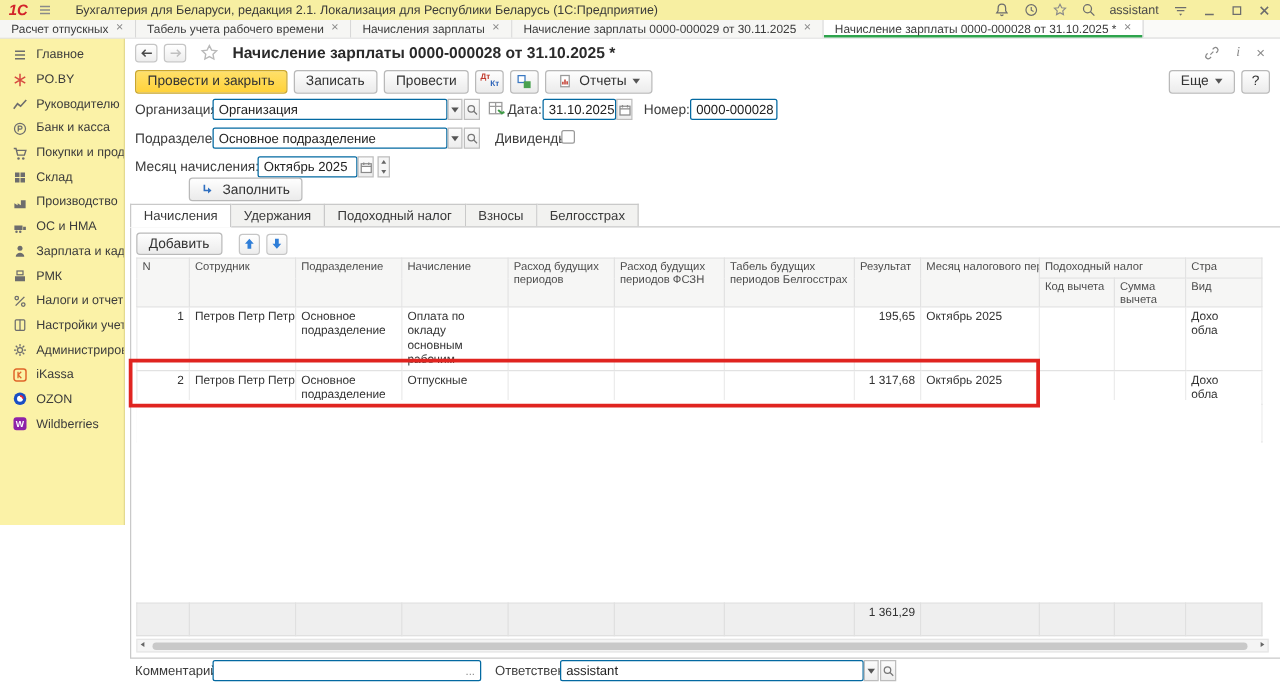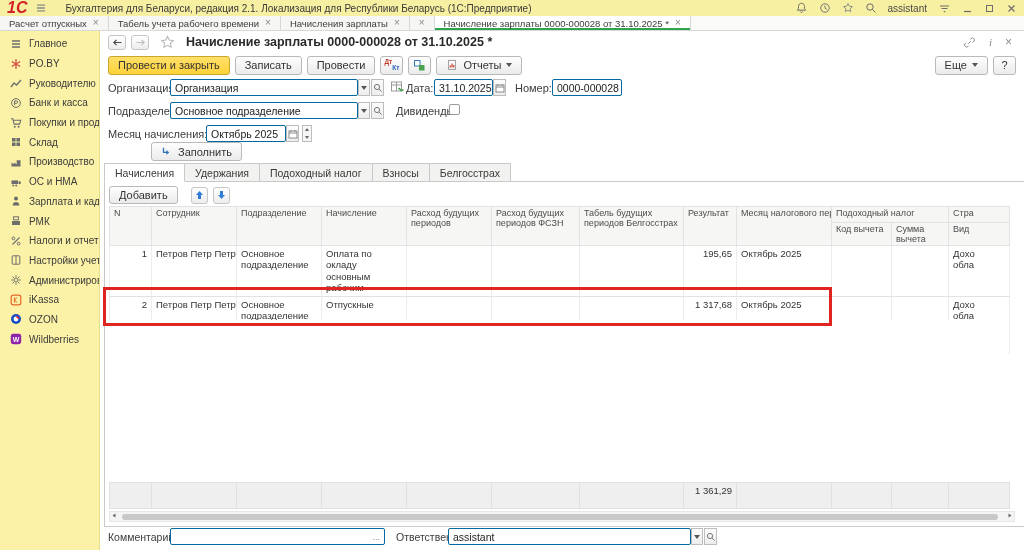--- a/index.html
+++ b/index.html
@@ -2,34 +2,34 @@
 <html><head>
 <meta charset="utf-8">
 <style>
 * { margin:0; padding:0; box-sizing:border-box; }
 html,body { width:1024px; height:550px; }
 body { font-family:"Liberation Sans","DejaVu Sans",sans-serif; font-size:11px; color:#333; background:#fff; position:relative; overflow:hidden; }
 svg { display:block; }
 
 
 .titlebar { position:absolute; left:0; top:0; width:1024px; height:16px; background:#f7efa2; display:flex; align-items:center; padding:0 7px; gap:8px; }
-.logo1c { color:#d3232a; font-weight:bold; font-style:italic; font-size:16px; line-height:1; }
+.logo1c { color:#d3232a; font-weight:bold; font-style:italic; font-size:12px; line-height:1; }
 .app-title { font-size:10px; color:#3a3a3a; margin-left:10px; white-space:nowrap; }
 .tb-right { margin-left:auto; display:flex; align-items:center; gap:11px; }
 .tb-user { font-size:10px; color:#4a4a4a; }
 .tb-ic { display:flex; align-items:center; }
 
 
 .tabbar { position:absolute; left:0; top:16px; width:1024px; height:15px; background:#fafaf8; border-bottom:1px solid #d8d8d8; display:flex; }
 .wtab { display:flex; align-items:center; gap:6px; padding:0 9px; font-size:9.5px; color:#3c3c3c; border-right:1px solid #d8d8d8; background:#f6f6f4; white-space:nowrap; }
 .wtab.active { background:#fff; box-shadow:inset 0 -2px 0 #2ea44d; }
 .wtab .x { color:#8a8a8a; font-size:10px; line-height:1; }
 
 
-.sidebar { position:absolute; left:0; top:31px; width:100px; height:519px; background:#fbf2a7; border-right:1px solid #e4da90; padding-top:3px; }
+.sidebar { position:absolute; left:0; top:31px; width:100px; height:389px; background:#fbf2a7; border-right:1px solid #e4da90; padding-top:3px; }
 .side-item { height:19.7px; display:flex; align-items:center; gap:7px; padding-left:9px; font-size:10px; color:#3b3b3b; white-space:nowrap; overflow:hidden; }
 .side-ico { width:13px; height:13px; flex:none; display:flex; align-items:center; justify-content:center; }
 
 
 .main { position:absolute; left:100px; top:31px; width:924px; height:519px; background:#fff; }
 
 .navrow { position:absolute; left:0; top:0; width:924px; height:22px; display:flex; align-items:center; padding:0 8px; gap:5px; }
 .navbtn { width:18px; height:15px; border:1px solid #c6c6c6; border-radius:3px; background:linear-gradient(#fff,#ededed); display:flex; align-items:center; justify-content:center; }
 .doc-title { font-size:12.5px; font-weight:bold; color:#2a2a2a; margin-left:6px; white-space:nowrap; }
 .nav-right { margin-left:auto; display:flex; align-items:center; gap:13px; padding-right:4px; }
@@ -163,20 +163,21 @@
     </span>
   <span class="wtab">
       <span>Табель учета рабочего времени</span>
       <span class="x">×</span>
     </span>
   <span class="wtab">
       <span>Начисления зарплаты</span>
       <span class="x">×</span>
     </span>
   <span class="wtab">
+      <span>Начисление зарплаты 0000-000029 от 30.11.2025</span>
       <span class="x">×</span>
     </span>
   <span class="wtab active">
       <span>Начисление зарплаты 0000-000028 от 31.10.2025 *</span>
       <span class="x">×</span>
     </span>
 </div>
 
 <div class="sidebar">
   <div class="side-item">

